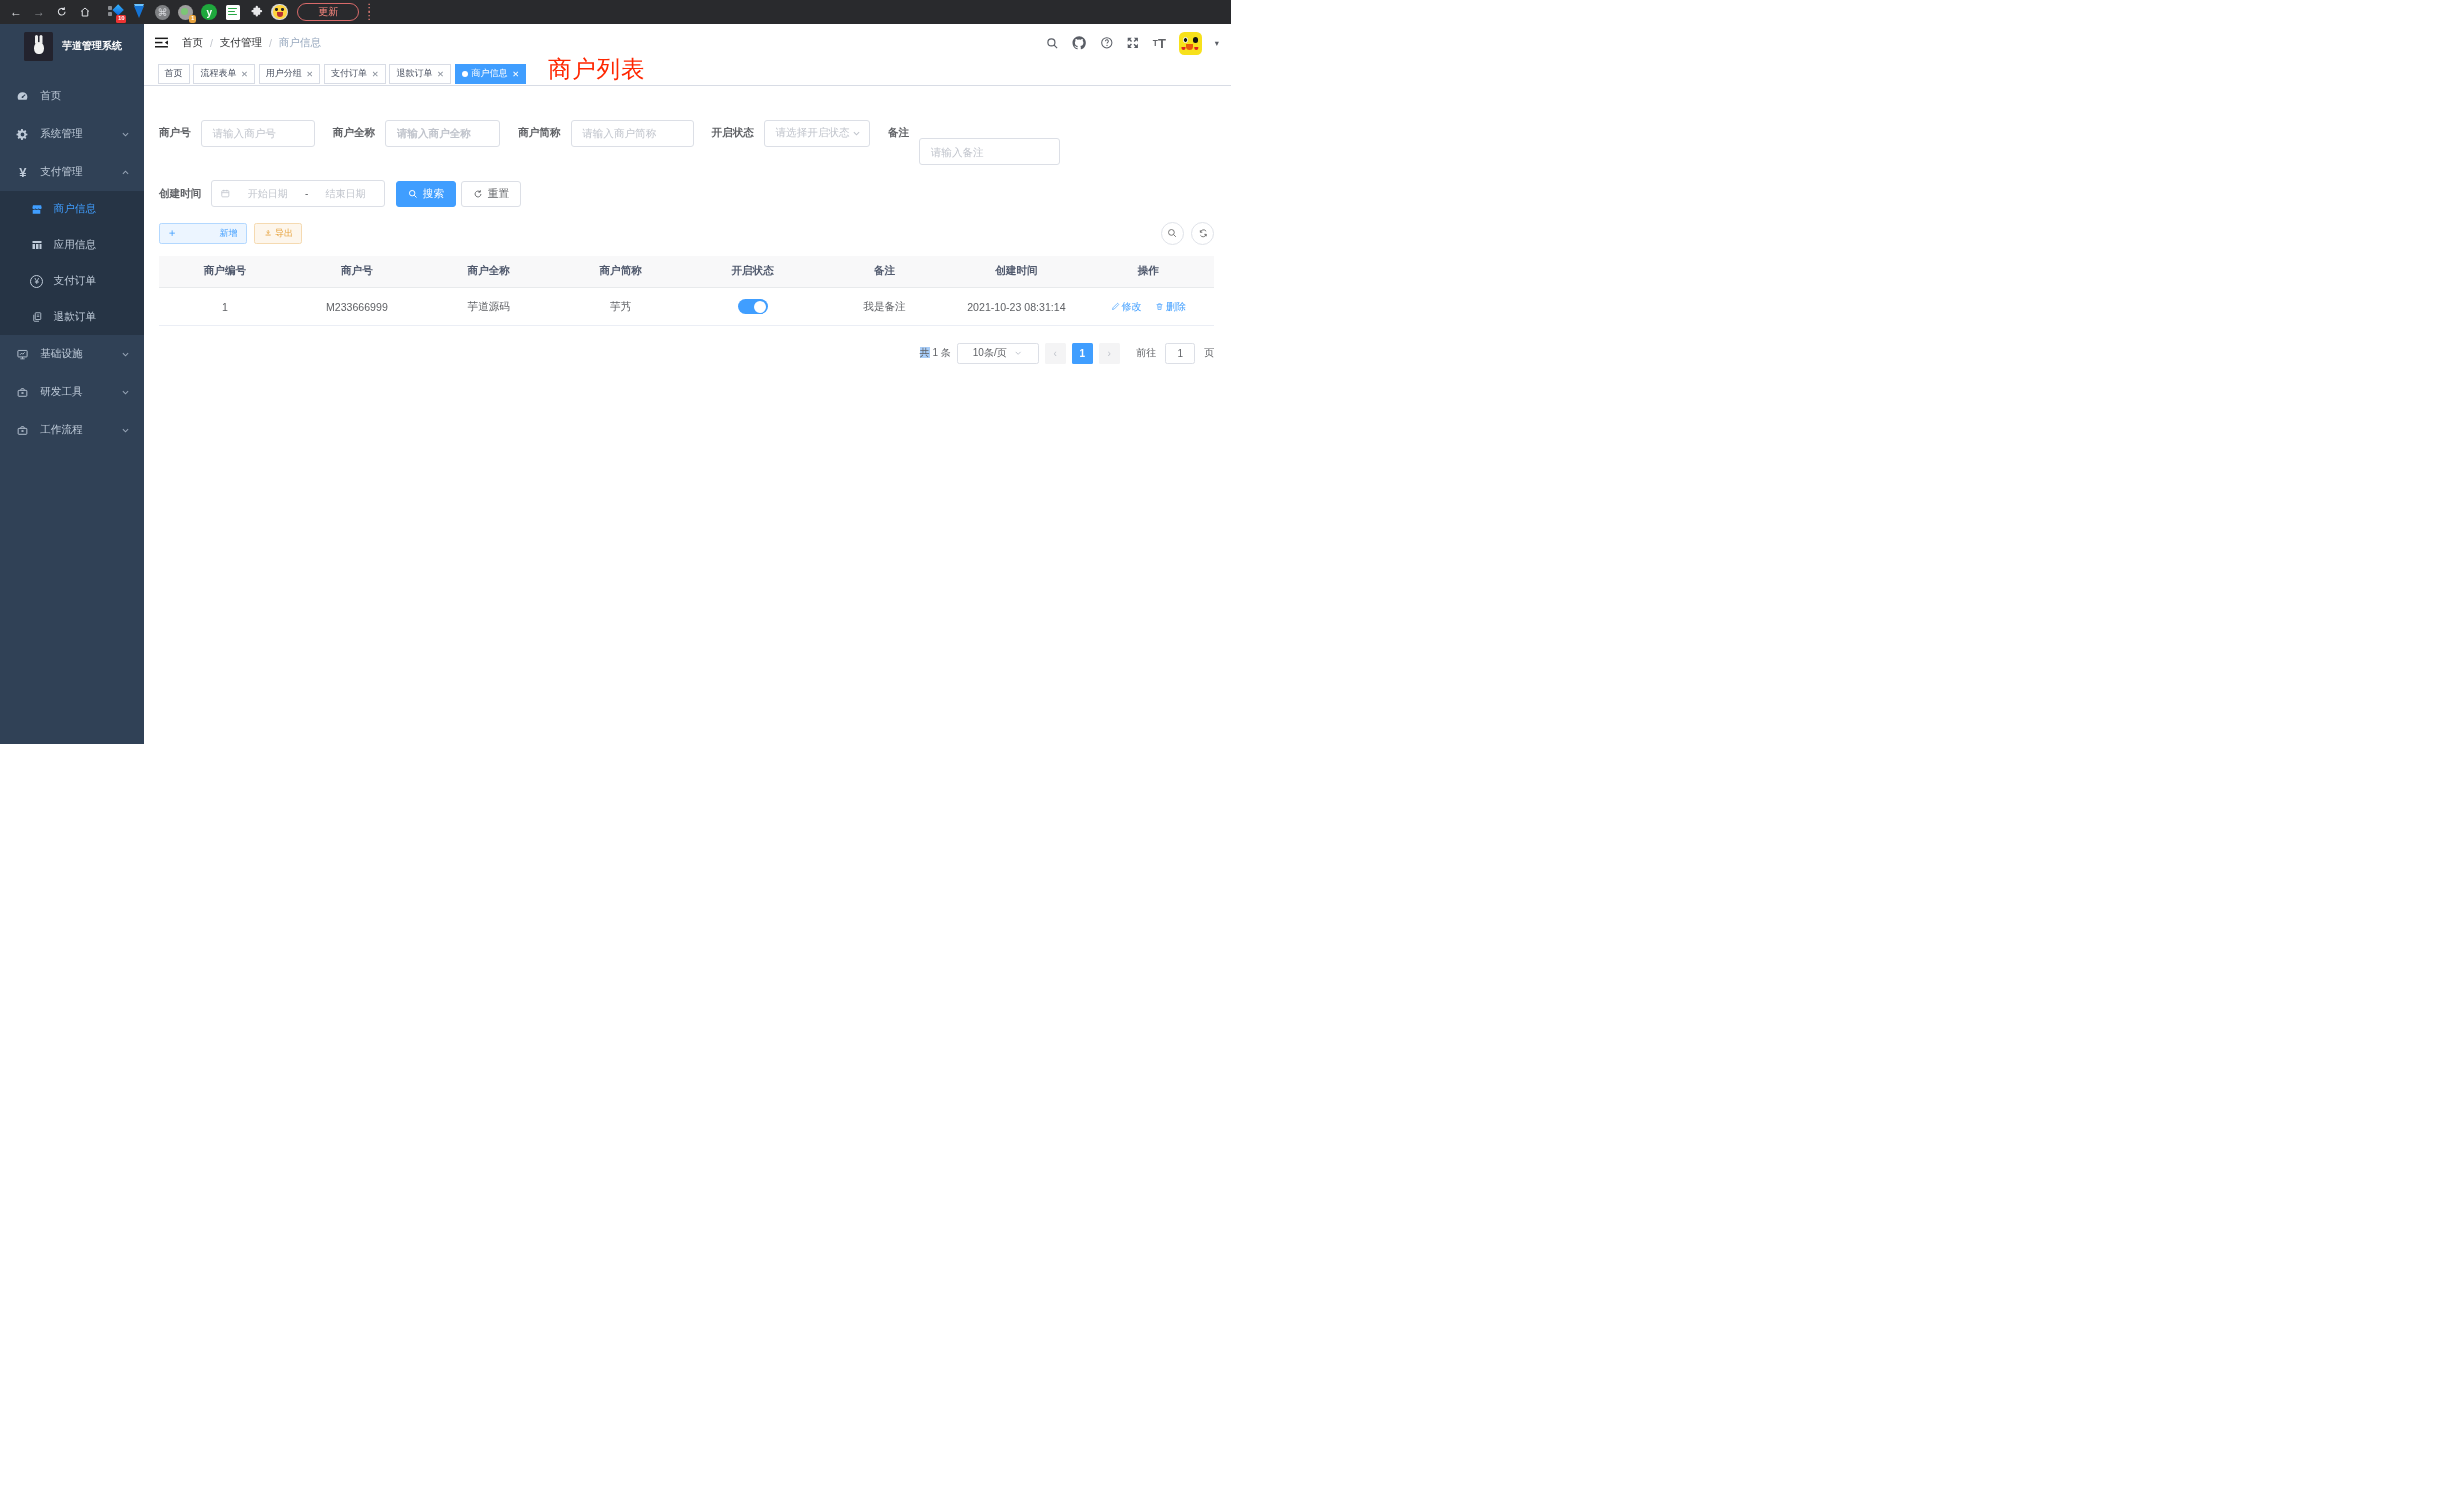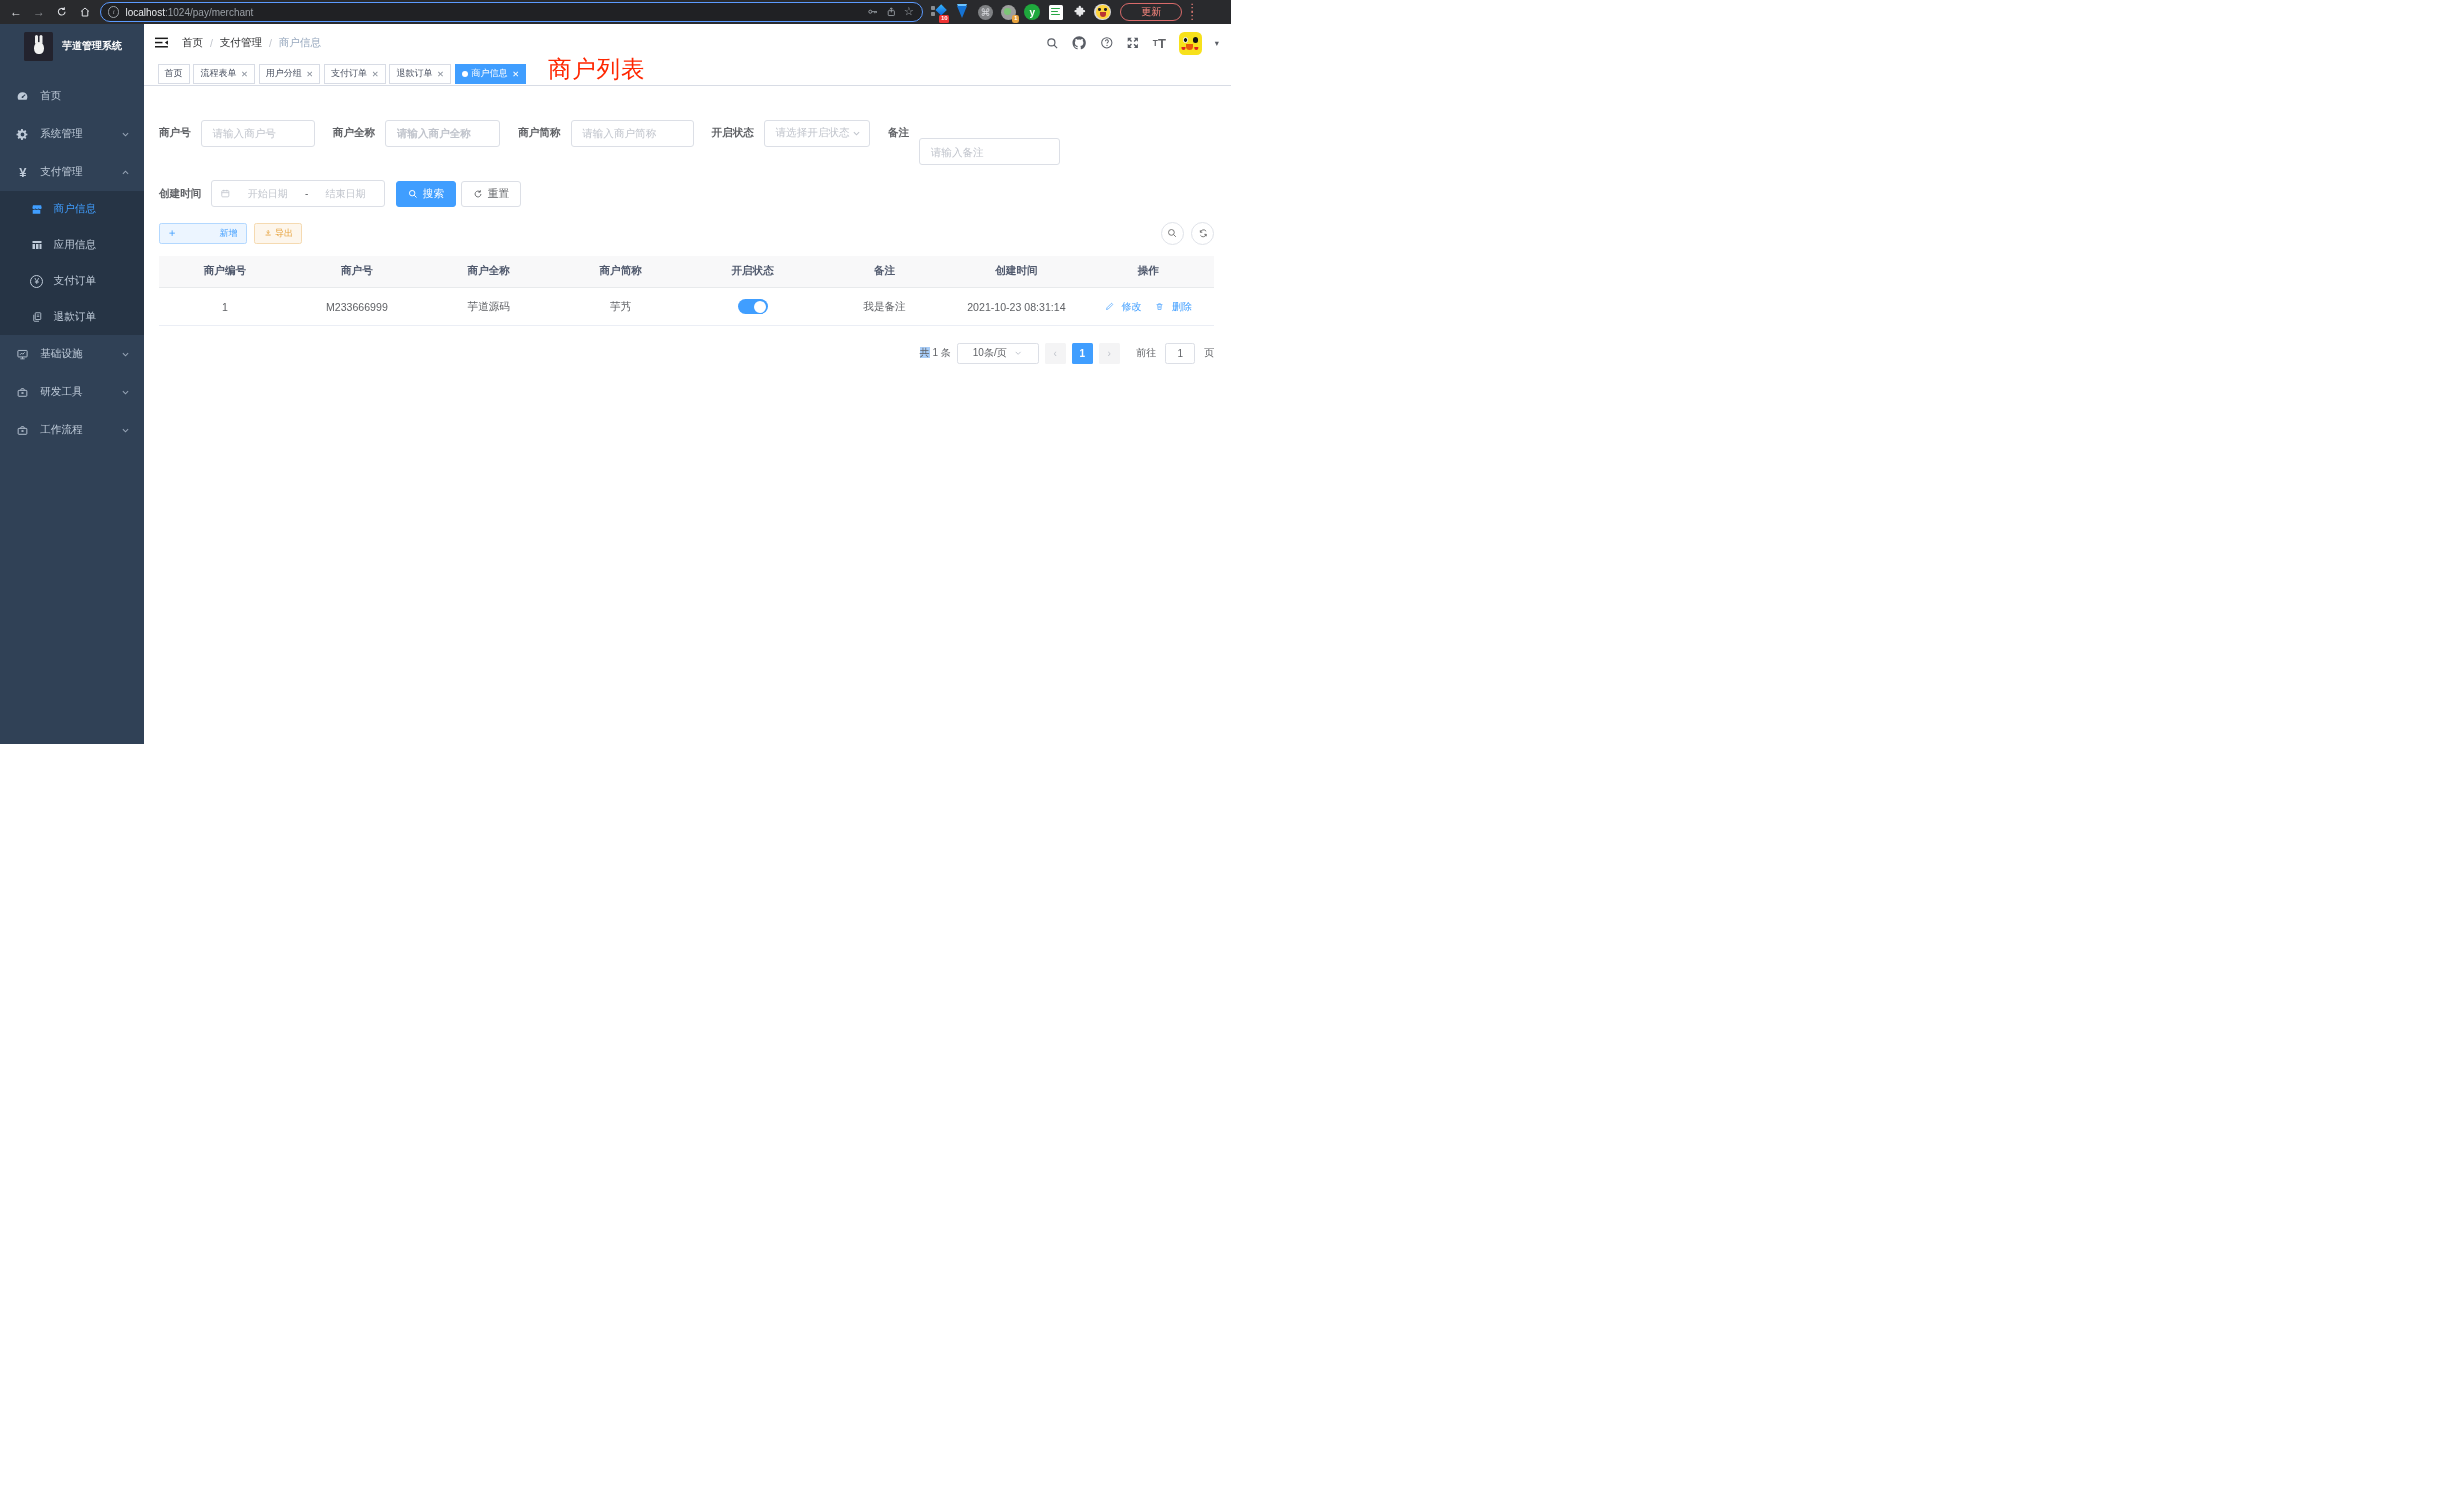--- a/index.html
+++ b/index.html
@@ -106,21 +106,21 @@
   .mini.exp { background:#fdf6ec; border:0.8px solid #f5dab1; color:#e6a23c; }
   .circle-btns { margin-left:auto; display:flex; gap:7.6px; }
   .cbtn { width:23px; height:23px; border:0.8px solid #e0e3e9; border-radius:50%; display:flex; align-items:center; justify-content:center; color:#666; cursor:pointer; background:#fff; }
 
   
   table { width:100%; border-collapse:collapse; table-layout:fixed; }
   thead th { background:#f8f8f9; color:#515a6e; font-size:10.6px; font-weight:bold; height:32px; text-align:center; border-bottom:0.8px solid #e8eaec; }
   tbody td { height:38px; text-align:center; font-size:10.6px; color:#606266; border-bottom:0.8px solid #ebeef5; }
   .toggle { width:30px; height:15px; background:#409eff; border-radius:7.6px; position:relative; display:inline-block; cursor:pointer; vertical-align:middle; }
   .toggle::after { content:""; position:absolute; right:1.5px; top:1.5px; width:12px; height:12px; background:#fff; border-radius:50%; }
-  .op-link { color:#409eff; font-size:10px; display:inline-flex; align-items:center; gap:8px; cursor:pointer; margin:0 5.3px; }
+  .op-link { color:#409eff; font-size:10px; display:inline-flex; align-items:center; gap:2px; cursor:pointer; margin:0 5.3px; }
 
   
   .pager { display:flex; align-items:center; justify-content:flex-end; margin-top:16.7px; font-size:10px; color:#606266; gap:6px; }
   .total .hl { background:#a8cdf8; }
   .psize { width:82px; height:21px; border:0.8px solid #dcdfe6; border-radius:2.3px; display:flex; align-items:center; justify-content:center; gap:7.6px; color:#606266; cursor:pointer; }
   .pbtn { width:21px; height:21px; background:#f4f4f5; color:#c0c4cc; border-radius:1.5px; display:flex; align-items:center; justify-content:center; font-size:10px; cursor:pointer; }
   .pcur { width:21px; height:21px; background:#409eff; color:#fff; border-radius:1.5px; display:flex; align-items:center; justify-content:center; font-size:10px; font-weight:bold; cursor:pointer; }
   .goto-input { width:30px; height:21px; border:0.8px solid #dcdfe6; border-radius:2.3px; text-align:center; font-size:10px; color:#606266; margin:0 3px; }
   .gap6 { width:4.5px; }
 </style>
@@ -134,35 +134,20 @@
     <div class="bbtn">
       <svg width="11.4" height="11.4" viewBox="0 0 24 24">
           <path d="M19 12a7 7 0 11-2.1-5M17.5 2.5v4.7h-4.7" fill="none" stroke="#dfe1e5" stroke-width="2.2"></path>
         </svg>
     </div>
     <div class="bbtn">
       <svg width="12" height="12" viewBox="0 0 24 24">
           <path d="M4 11l8-7 8 7M6.5 9.5V20h11V9.5" fill="none" stroke="#dfe1e5" stroke-width="2"></path>
         </svg>
     </div>
-  </div>
-  <div class="urlbar">
-    <span class="info-ic">i</span>
-    <span class="url"><span class="host">localhost</span><span class="rest">:1024/pay/merchant</span></span>
-    <span class="url-icons">
-      <svg width="11.4" height="11.4" viewBox="0 0 24 24">
-          <circle cx="7" cy="12" r="3.2" fill="none" stroke="#9aa0a6" stroke-width="2"></circle>
-          <path d="M10.2 12H21M16.5 12v3.4M19.5 12v2.6" stroke="#9aa0a6" stroke-width="2" fill="none"></path>
-        </svg>
-      <svg width="10.6" height="12" viewBox="0 0 24 24">
-          <rect x="5" y="9" width="14" height="11" rx="1.5" fill="none" stroke="#9aa0a6" stroke-width="2"></rect>
-          <path d="M12 13V2.8M8.5 6L12 2.5 15.5 6" fill="none" stroke="#9aa0a6" stroke-width="2"></path>
-        </svg>
-      <span style="font-size:11.4px;color:#9aa0a6;line-height:1;">☆</span>
-    </span>
   </div>
   <div class="exts">
     <span class="ext">
       <span class="sq" style="left:0.8px;top:2.3px;"></span>
         <span class="sq" style="left:0.8px;top:8.3px;"></span>
       <span class="dia" style="margin-left:6px;margin-top:-3px;"></span>
       <span class="badge red">10</span>
     </span>
     <span class="ext">
         <span class="gem"></span>

